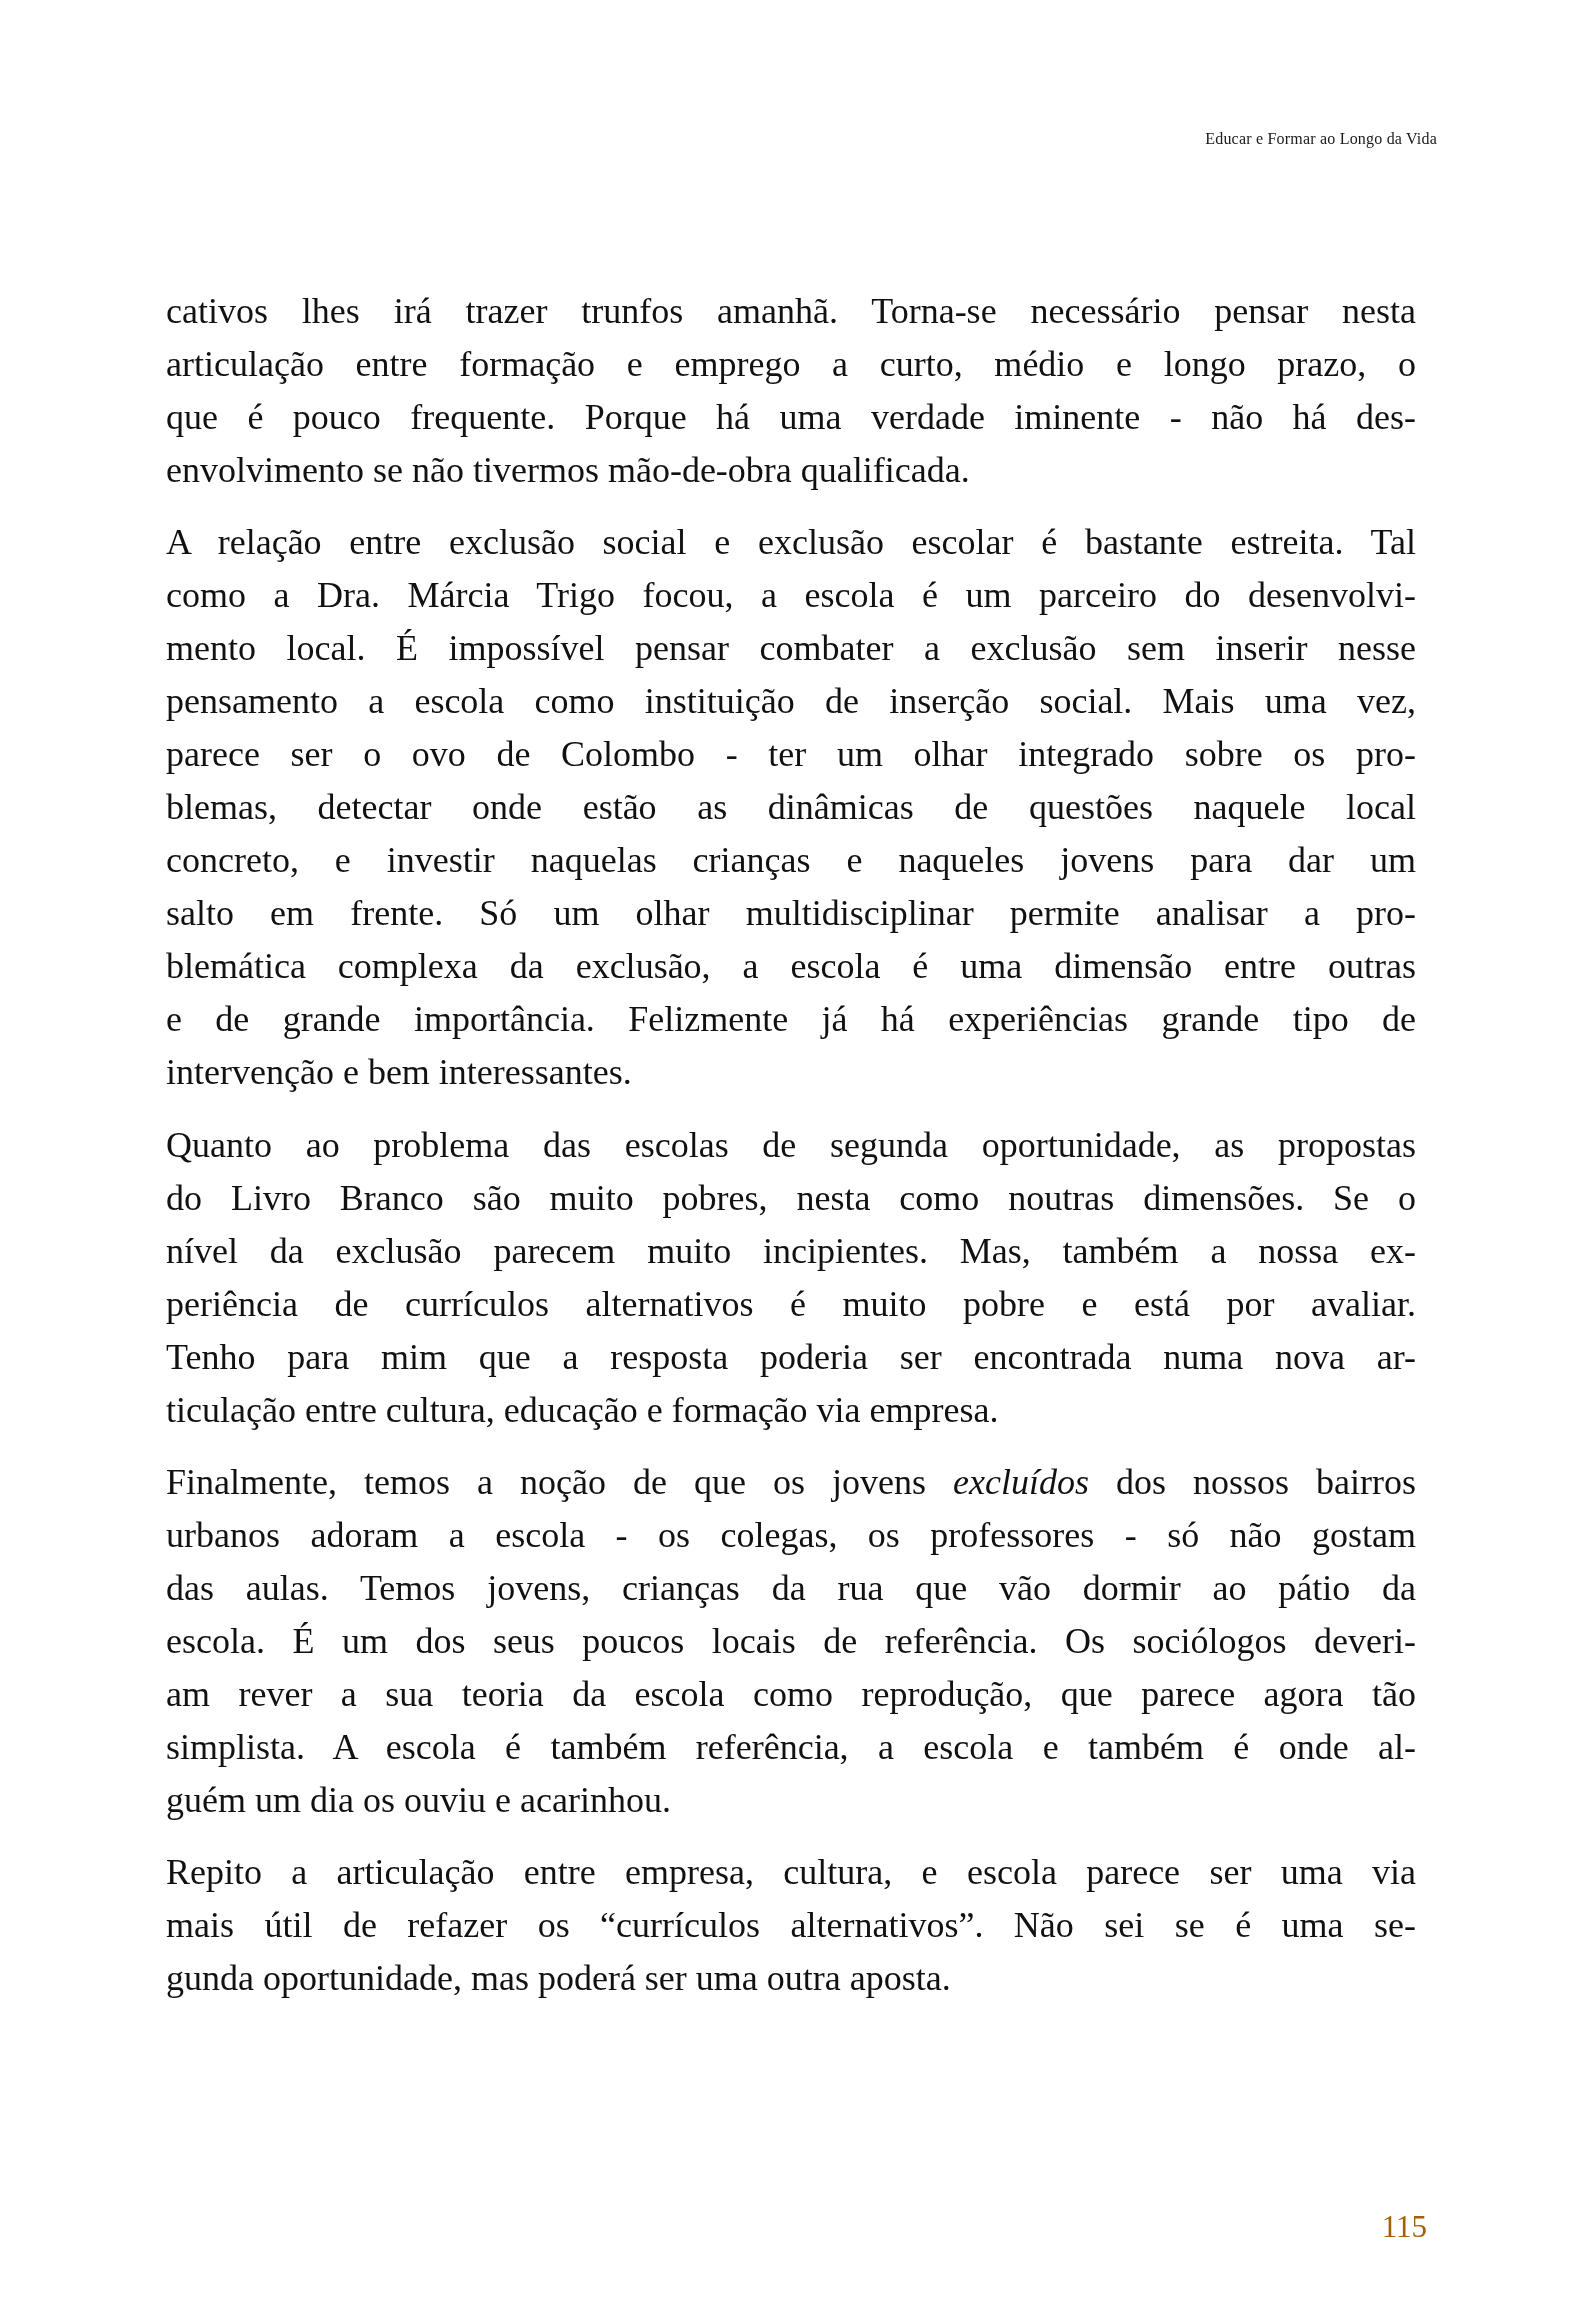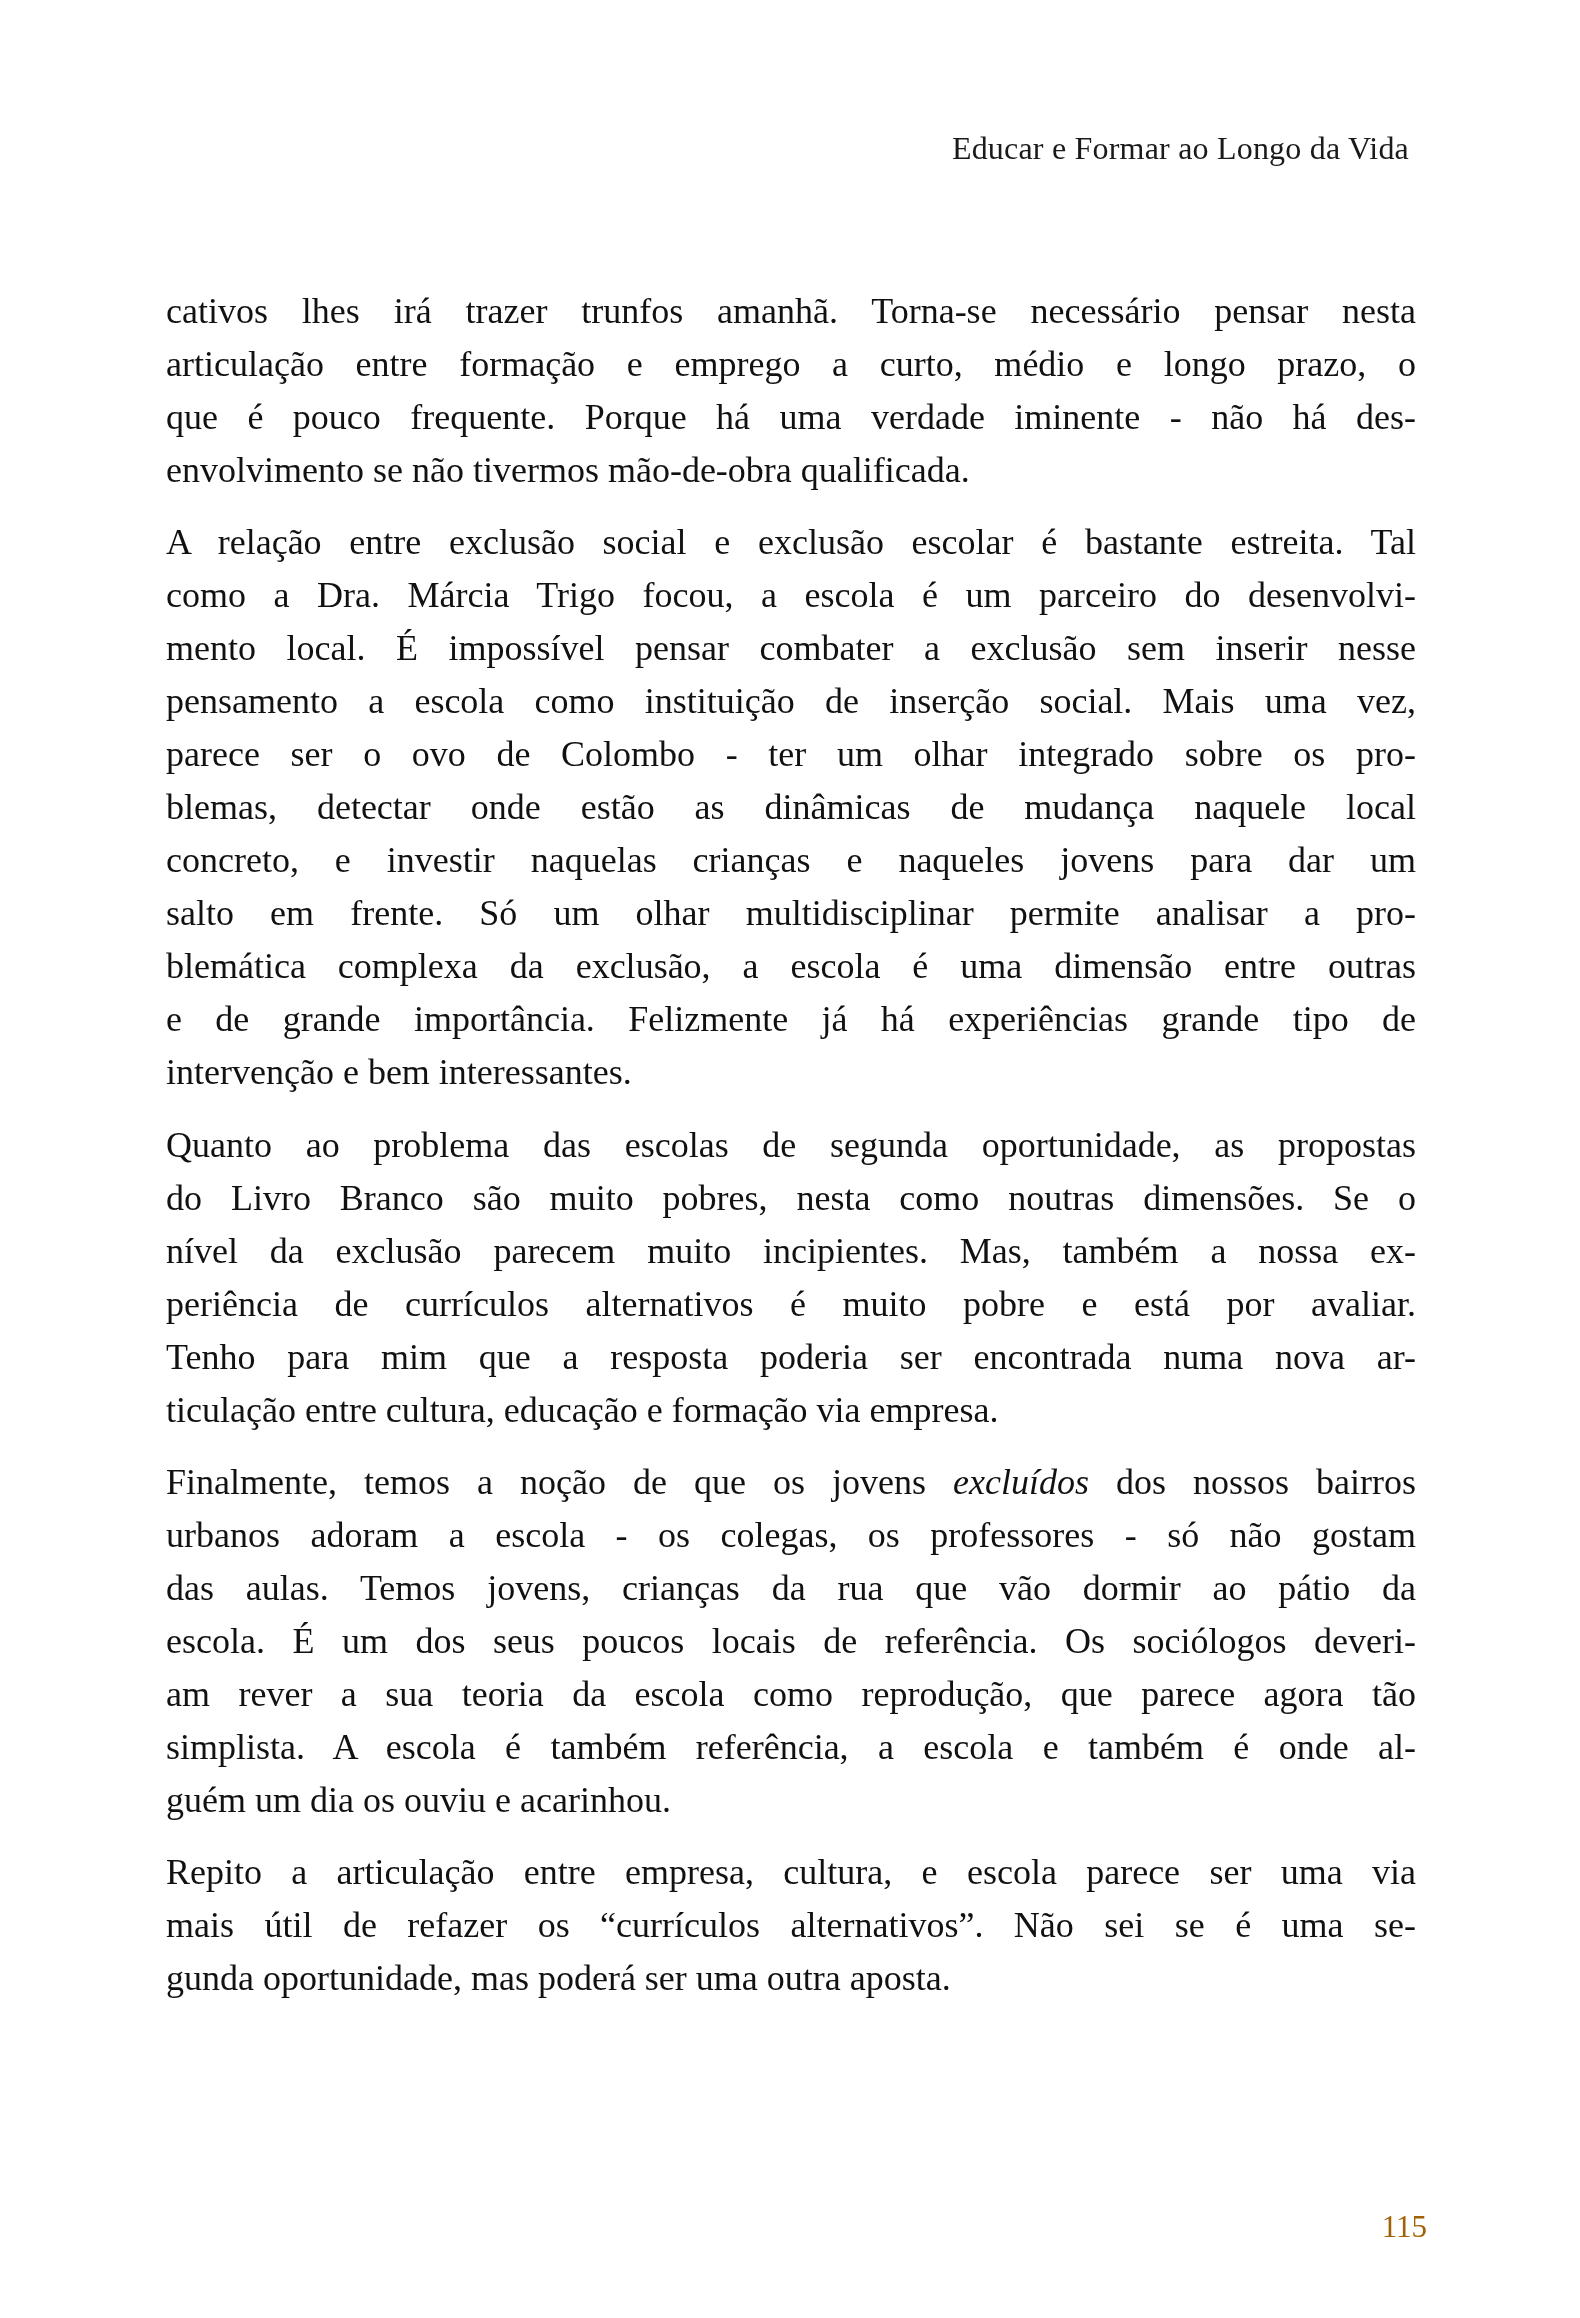--- a/index.html
+++ b/index.html
@@ -11,22 +11,22 @@
       width: 1581px;
       height: 2319px;
       position: relative;
       overflow: hidden;
       font-family: "Liberation Serif", "DejaVu Serif", serif;
       color: #111111;
     }
     .running-header {
       position: absolute;
       top: 130px;
-      right: 172px;
-      font-size: 32px;
+      right: 144px;
+      font-size: 16px;
       letter-spacing: 0.2px;
       color: #1a1a1a;
     }
     .page-body {
       position: absolute;
       left: 166px;
       top: 285px;
       width: 1250px;
     }
     .para {
@@ -77,21 +77,21 @@
     <span class="line"><span class="inner">que é pouco frequente. Porque há uma verdade iminente - não há des-</span></span>
     <span class="line last"><span class="inner">envolvimento se não tivermos mão-de-obra qualificada.</span></span>
   </p>
 
   <p class="para">
     <span class="line"><span class="inner">A relação entre exclusão social e exclusão escolar é bastante estreita. Tal</span></span>
     <span class="line"><span class="inner">como a Dra. Márcia Trigo focou, a escola é um parceiro do desenvolvi-</span></span>
     <span class="line"><span class="inner">mento local. É impossível pensar combater a exclusão sem inserir nesse</span></span>
     <span class="line"><span class="inner">pensamento a escola como instituição de inserção social. Mais uma vez,</span></span>
     <span class="line"><span class="inner">parece ser o ovo de Colombo - ter um olhar integrado sobre os pro-</span></span>
-    <span class="line"><span class="inner">blemas, detectar onde estão as dinâmicas de mudança naquele local</span></span>
+    <span class="line"><span class="inner">blemas, detectar onde estão as dinâmicas de questões naquele local</span></span>
     <span class="line"><span class="inner">concreto, e investir naquelas crianças e naqueles jovens para dar um</span></span>
     <span class="line"><span class="inner">salto em frente. Só um olhar multidisciplinar permite analisar a pro-</span></span>
     <span class="line"><span class="inner">blemática complexa da exclusão, a escola é uma dimensão entre outras</span></span>
     <span class="line"><span class="inner">e de grande importância. Felizmente já há experiências grande tipo de</span></span>
     <span class="line last"><span class="inner">intervenção e bem interessantes.</span></span>
   </p>
 
   <p class="para">
     <span class="line"><span class="inner">Quanto ao problema das escolas de segunda oportunidade, as propostas</span></span>
     <span class="line"><span class="inner">do Livro Branco são muito pobres, nesta como noutras dimensões. Se o</span></span>

